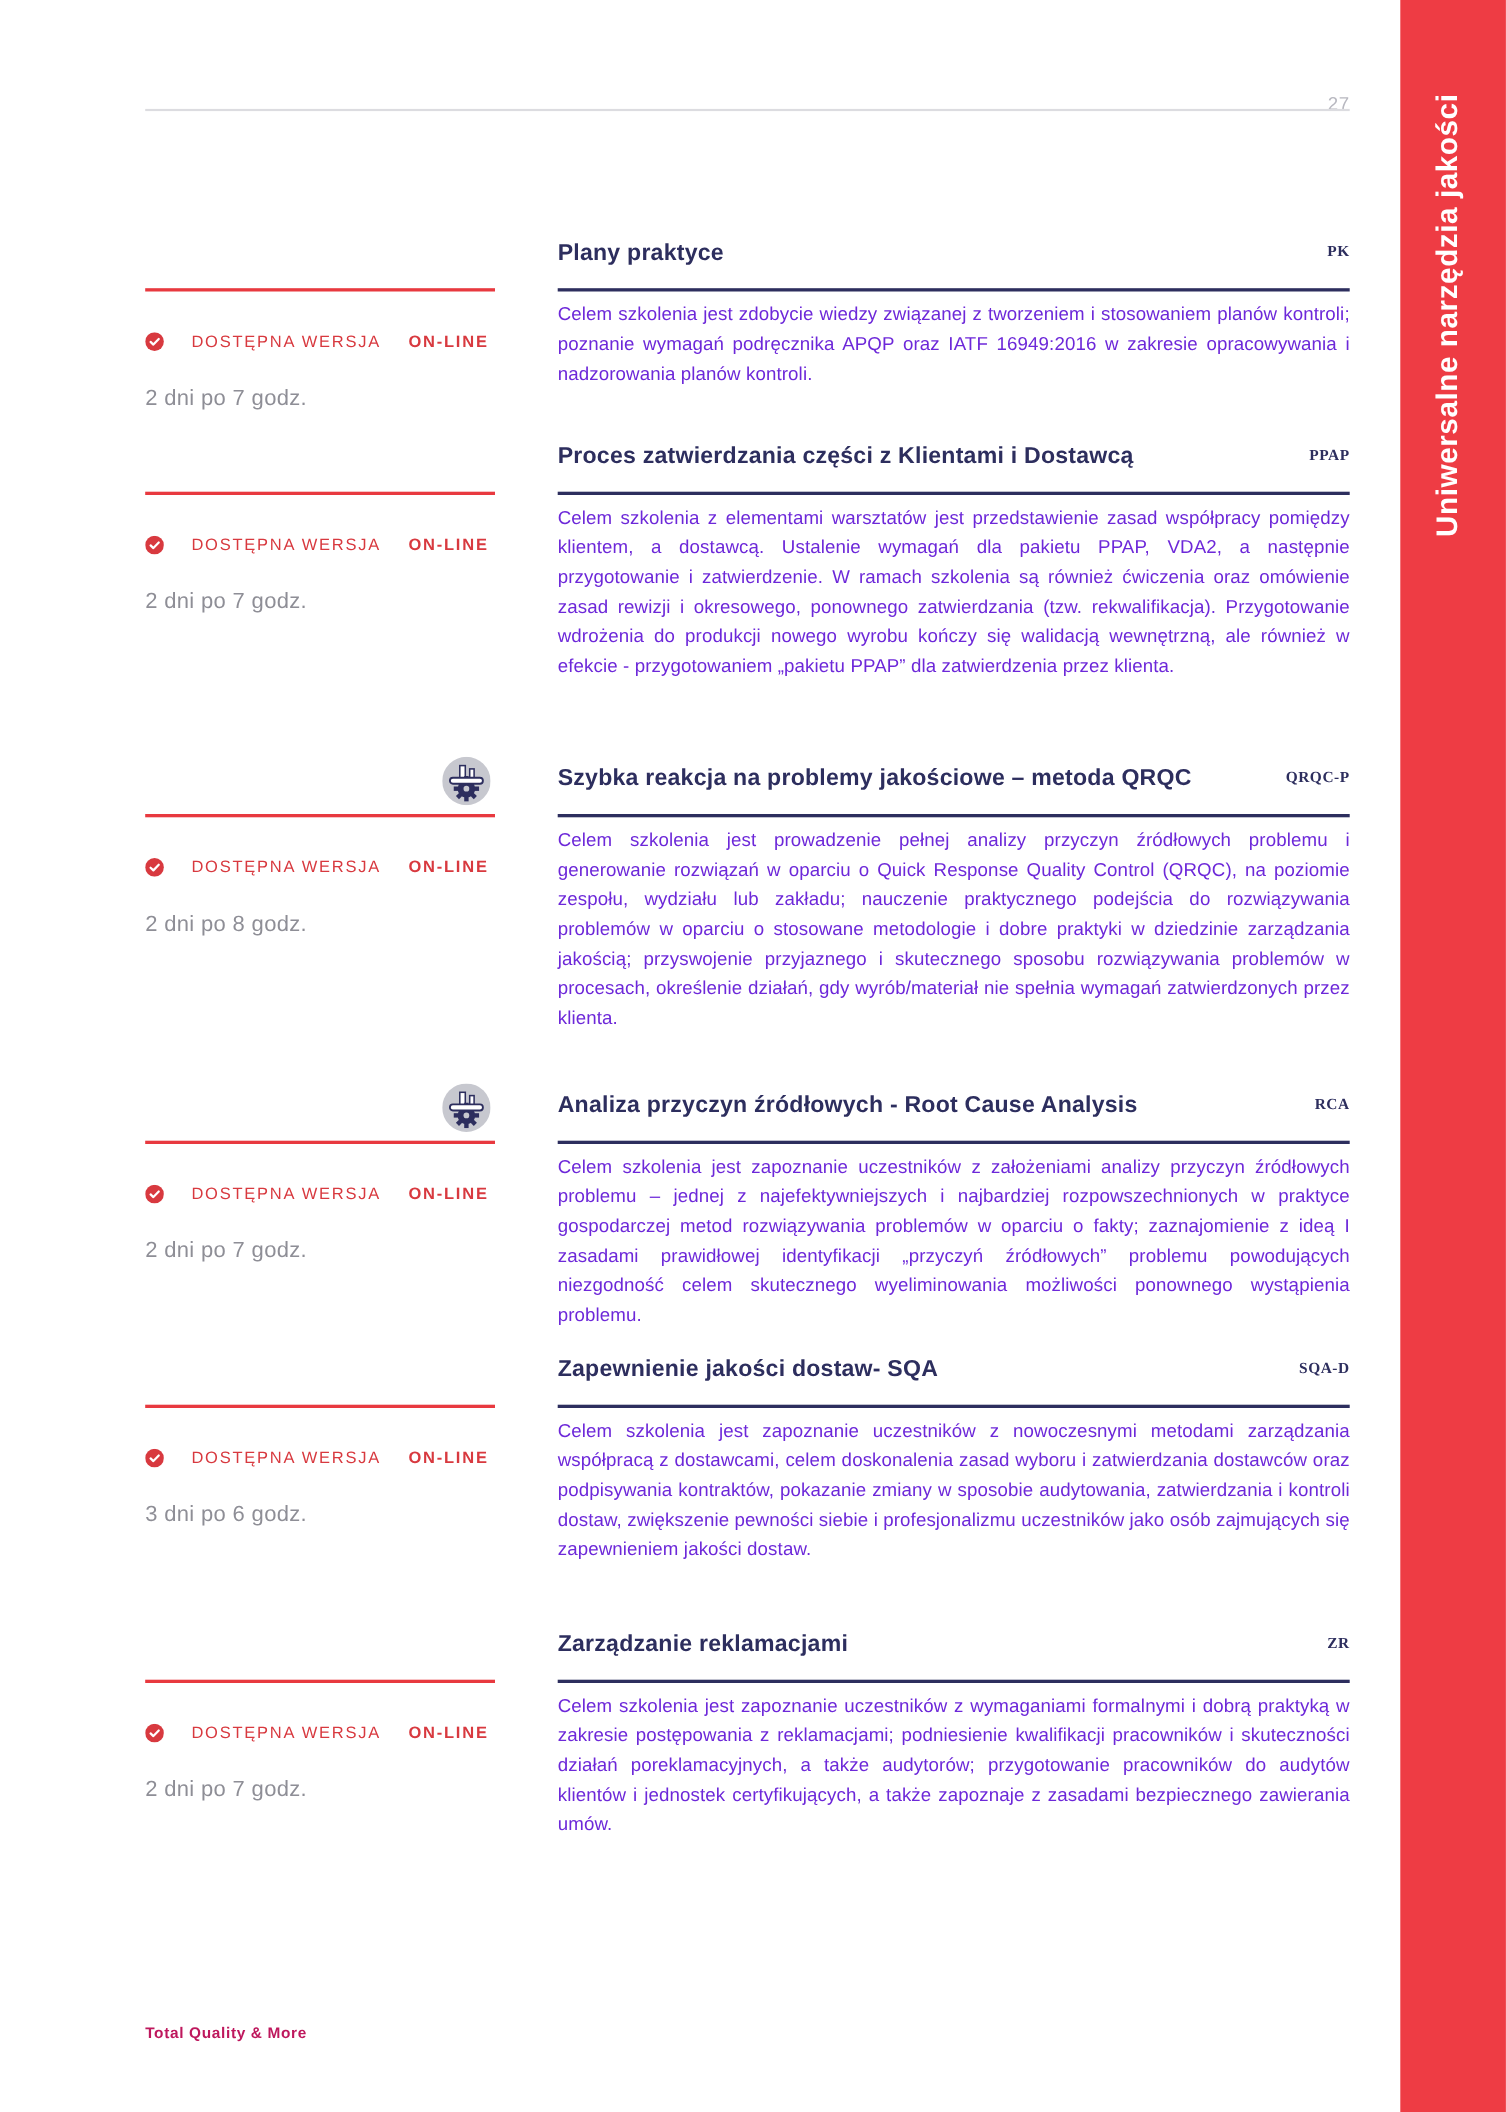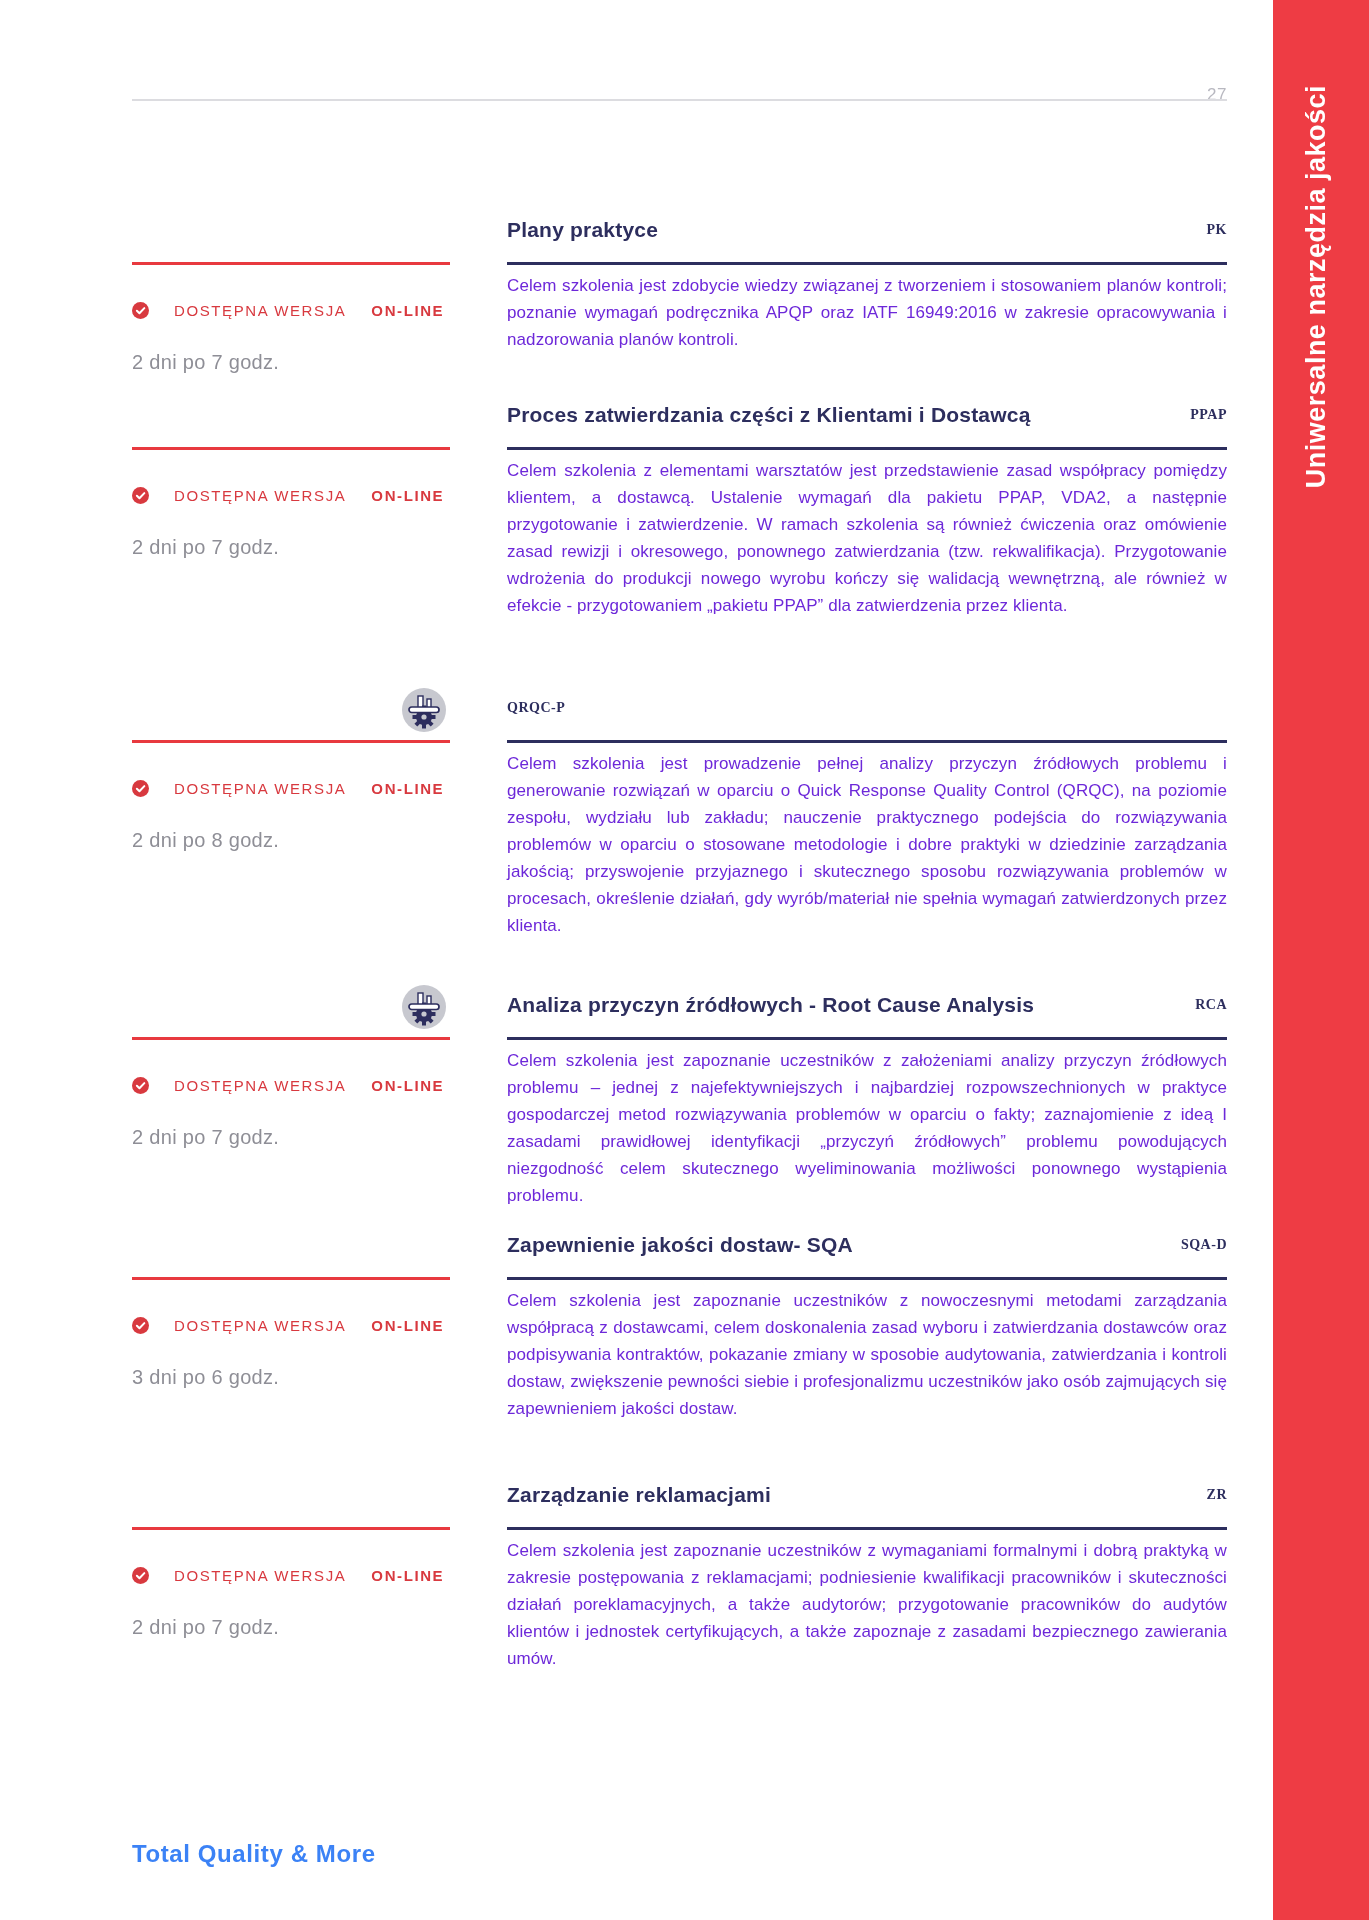--- a/index.html
+++ b/index.html
@@ -48,21 +48,21 @@
   }
   .badge .bbold{font-weight:bold;}
   .badge .check{display:inline-flex;width:17px;height:17px;}
   .duration{
     position:absolute;left:0;top:89px;font-size:20px;color:#8e8e96;letter-spacing:.3px;
   }
   .gear{position:absolute;left:402px;top:-52px;width:44px;height:44px;display:none;}
   .gear.show{display:block;}
   
   .footer{
-    position:absolute;left:132px;top:1840px;font-size:24px;font-weight:bold;color:#3b82f6;letter-spacing:.6px;
+    position:absolute;left:132px;top:1840px;font-size:14px;font-weight:bold;color:#be185d;letter-spacing:.6px;
   }
 </style>
 </head>
 <body>
 
 <div class="page">
 
   <span class="page-number">27</span>
   <div class="top-rule"></div>
 
@@ -138,20 +138,21 @@
             <rect x="20" y="17.5" width="4" height="5" transform="rotate(270 22 29)"></rect>
             <rect x="20" y="17.5" width="4" height="5" transform="rotate(315 22 29)"></rect>
           </g>
         </g>
         <circle cx="22" cy="29" r="2.6" fill="#c7c8cf"></circle>
         <rect x="7" y="19" width="30" height="5.5" rx="2.7" fill="#ffffff" stroke="#2d2e5e" stroke-width="1.7"></rect>
       </svg>
     </div>
 
     <div class="title-row">
+      <h2>Szybka reakcja na problemy jakościowe – metoda QRQC</h2>
       <span class="code">QRQC-P</span>
     </div>
     <div class="navy-line"></div>
     <p class="desc">Celem szkolenia jest prowadzenie pełnej analizy przyczyn źródłowych problemu i generowanie rozwiązań w oparciu o Quick Response Quality Control (QRQC), na poziomie zespołu, wydziału lub zakładu; nauczenie praktycznego podejścia do rozwiązywania problemów w oparciu o stosowane metodologie i dobre praktyki w dziedzinie zarządzania jakością; przyswojenie przyjaznego i skutecznego sposobu rozwiązywania problemów w procesach, określenie działań, gdy wyrób/materiał nie spełnia wymagań zatwierdzonych przez klienta.</p>
 
     <div class="left-cell">
       <div class="red-line"></div>
       <div class="badge">
         <span class="check">
           <svg viewBox="0 0 16 16" width="17" height="17">

